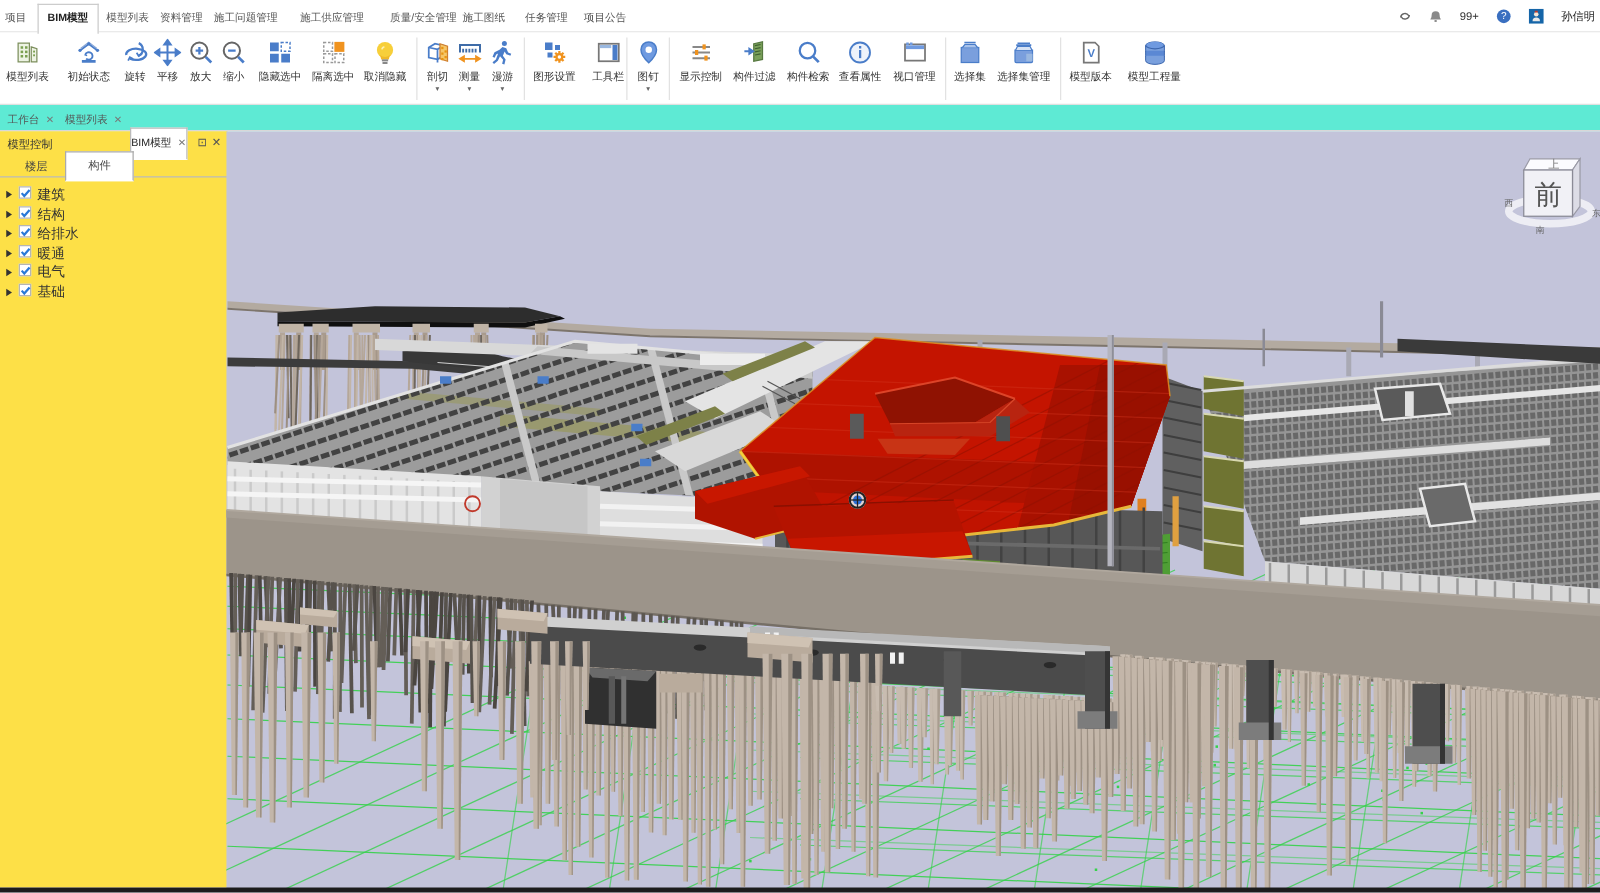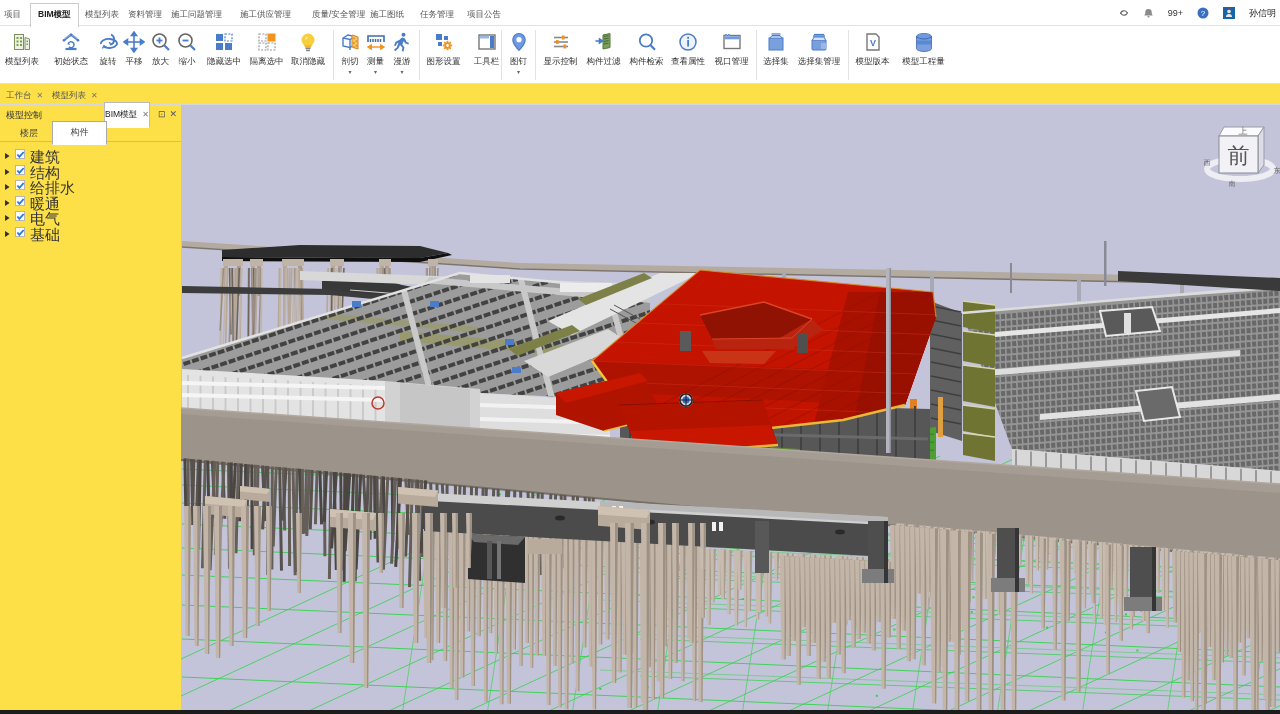--- a/index.html
+++ b/index.html
@@ -9,38 +9,38 @@
 .mitem.active { top:3px; padding:5px 7px 6px; border:1px solid #ccc; border-bottom:none;
   background:#fff; color:#222; font-weight:bold; z-index:2; }
 .mright { position:absolute; right:4px; top:4px; height:18px; display:flex; align-items:center; gap:14px; font-size:8.5px; color:#333; }
 .toolbar { position:absolute; left:0; top:26px; width:1280px; height:58px; background:#fff;
   border-bottom:1px solid #e0e0e0; }
 .titem { position:absolute; top:5px; text-align:center; }
 .titem svg { display:block; margin:0 auto; }
 .tlabel { font-size:8.5px; color:#333; margin-top:3px; white-space:nowrap; }
 .caret { font-size:6px; color:#666; line-height:5px; margin-top:2px; }
 .tsep { position:absolute; top:4px; height:50px; width:1px; background:#e2e2e2; }
-.tabbar { position:absolute; left:0; top:84px; width:1280px; height:21px; background:#fde047;
+.tabbar { position:absolute; left:0; top:84px; width:1280px; height:21px; background:#5eead4;
   border-bottom:1px solid #d8d8d8; }
 .tab { position:absolute; top:6px; font-size:8.5px; color:#555; white-space:nowrap; }
 .tab .x { color:#777; margin-left:5px; font-size:8px; }
 .tab.active { top:18px; padding:6px 0 6px; border:1px solid #bbb; border-bottom:1px solid #fff;
   background:#fff; color:#222; z-index:2; }
 .panel { position:absolute; left:0; top:105px; width:182px; height:605px; background:#fde047; }
 .phead { position:absolute; left:6px; top:4px; font-size:9px; color:#333; }
 .picons { position:absolute; right:5px; top:4px; font-size:9px; color:#555; } .pic { margin-left:4px; }
 .ptab { position:absolute; font-size:9px; color:#444; top:22px; }
 .ptab1 { left:20px; }
 .ptab2 { left:52px; width:55px; top:16px; text-align:center; padding:4px 16px 5px; border:1px solid #aaa; border-bottom:1px solid #fff; background:#fff; z-index:2; }
 .ptabline { position:absolute; left:0; top:36px; width:182px; height:1px; background:#bbb; }
 .trow { position:absolute; left:0; height:15px; }
 .arrow { position:absolute; left:5px; top:3px; font-size:6px; color:#333; transform:scaleY(1.3); }
 .cbx { position:absolute; left:15px; top:1px; width:10px; height:10px; border:1px solid #b5b5b5; background:#fff; }
 .cbx svg { position:absolute; left:0; top:0; }
-.tlb { position:absolute; left:30px; top:0; font-size:15px; color:#333; white-space:nowrap; }
+.tlb { position:absolute; left:30px; top:0; font-size:11px; color:#333; white-space:nowrap; }
 .viewport { position:absolute; left:181px; top:105px; }
 .botline { position:absolute; left:0; top:710px; width:1280px; height:4px; background:#1c1c1c; }
 svg { display:block; }
 </style></head>
 <body>
 <div class="menubar">
 <div class="mitem" style="left:4px">项目</div>
 <div class="mitem active" style="left:30px">BIM模型</div>
 <div class="mitem" style="left:85px">模型列表</div>
 <div class="mitem" style="left:128px">资料管理</div>

